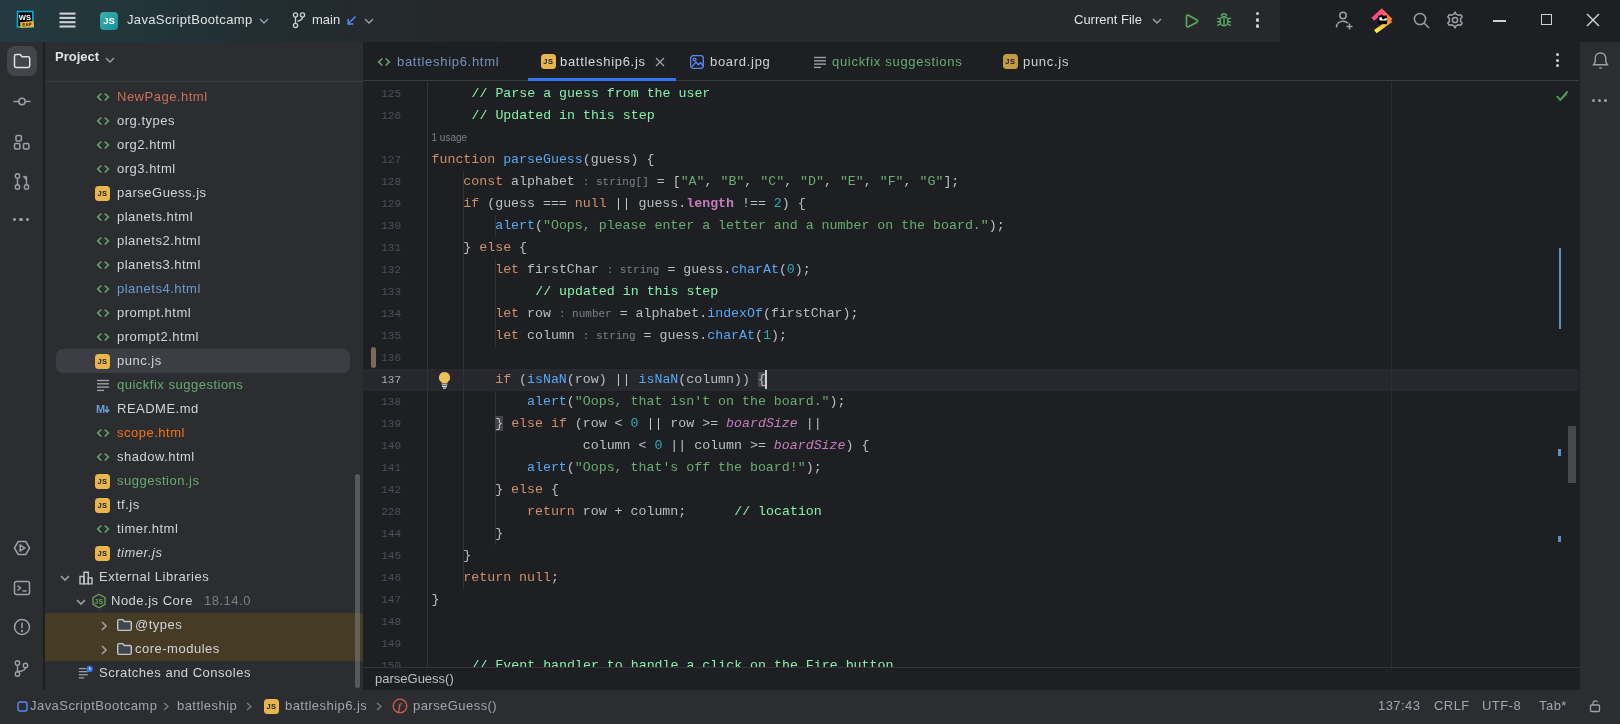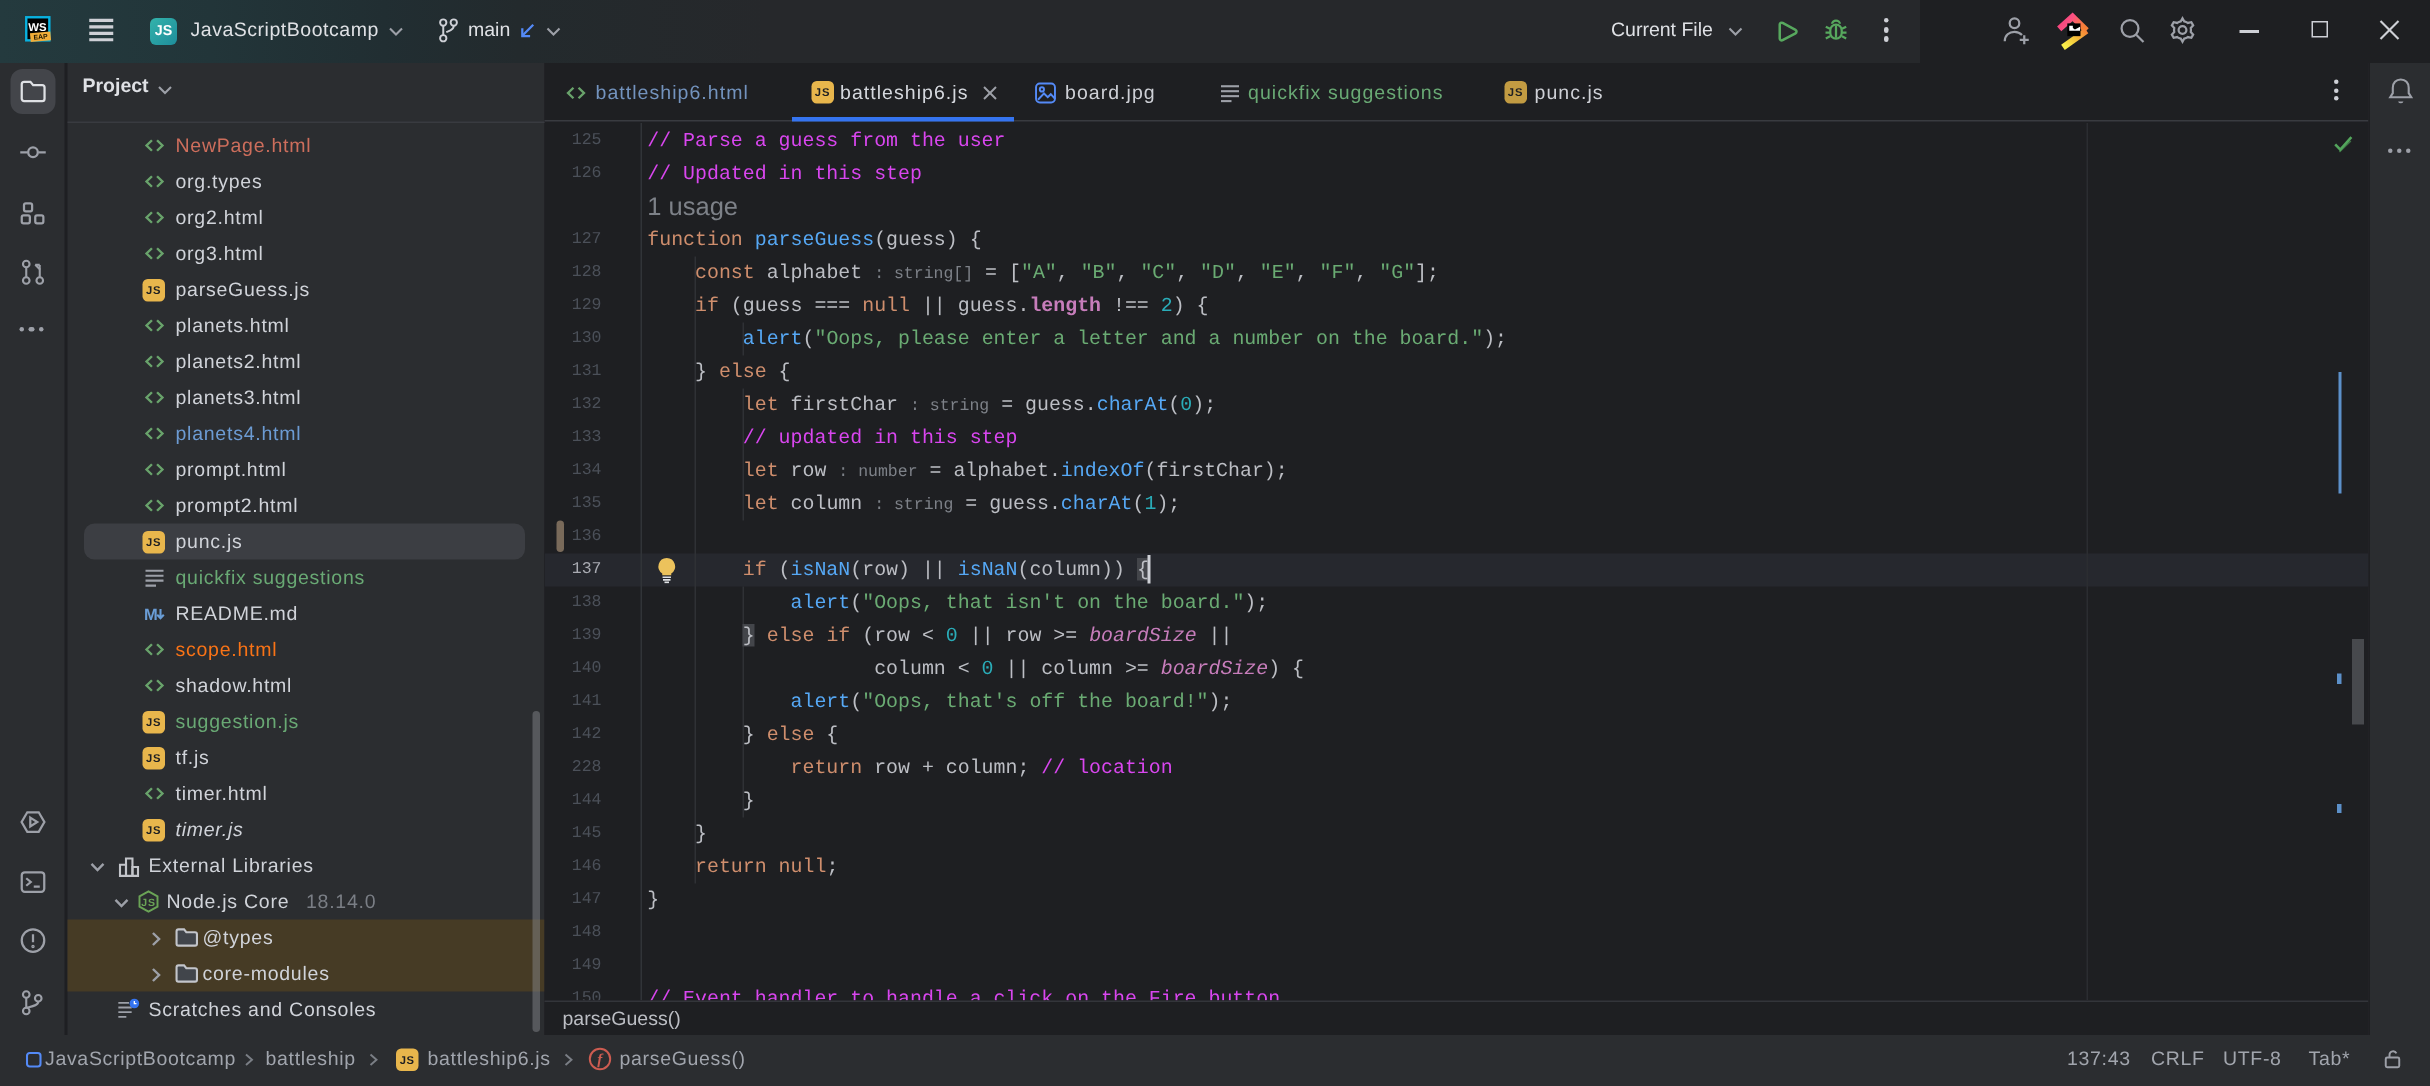--- a/index.html
+++ b/index.html
@@ -27,26 +27,26 @@
 #gutter { position:absolute; left:0; top:1px; width:38px; text-align:right;
   font-family:"Liberation Mono", monospace; font-size:11px; color:#4b5059; }
 #gutter div { height:22px; line-height:22px; }
 #code { position:absolute; left:68.5px; top:1px; font-family:"Liberation Mono", monospace;
   font-size:13.275px; color:#bcbec4; white-space:pre; }
 #code div { height:22px; line-height:22px; }
 .K { color:#cf8e6d; }  
 .F { color:#56a8f5; }  
 .S { color:#6aab73; }  
 .N { color:#2aacb8; }  
-.C { color:#d946ef; }  
+.C { color:#86efac;margin-left:40px; }  
 .P { color:#c77dbb;font-weight:bold; }  
 .GI { color:#c77dbb; font-style:italic; } 
 .inlay { font-size:11px; color:#7d8188; }
 .bh { background:#43454a; }
-.usage { font-family:"Liberation Sans", sans-serif; font-size:17px; color:#7d8188; }
+.usage { font-family:"Liberation Sans", sans-serif; font-size:10px; color:#7d8188; }
 </style>
 </head>
 <body>
 
 <div id="titlebar" class="abs">
 
   <svg class="abs" style="left:16px;top:10px;" width="20" height="20" viewBox="0 0 20 20">
     <rect x="1.5" y="1.5" width="15.4" height="15.4" fill="#000"></rect>
     <rect x="1.5" y="1.5" width="15.4" height="15.4" fill="none" stroke="#09b1df" stroke-width="1.6"></rect>
     <text x="8.9" y="10.4" font-family="Liberation Sans, sans-serif" font-size="7.6" font-weight="bold" fill="#fff" text-anchor="middle">WS</text>

